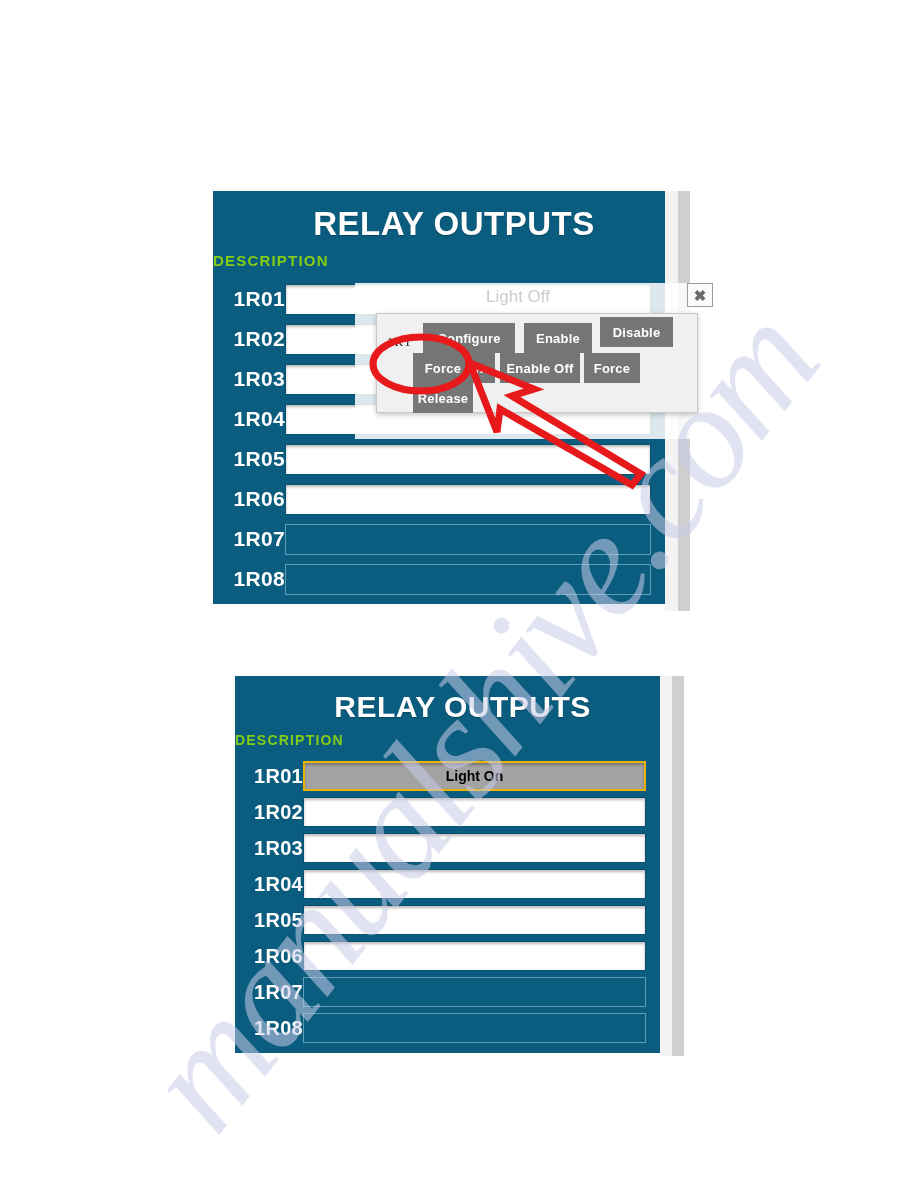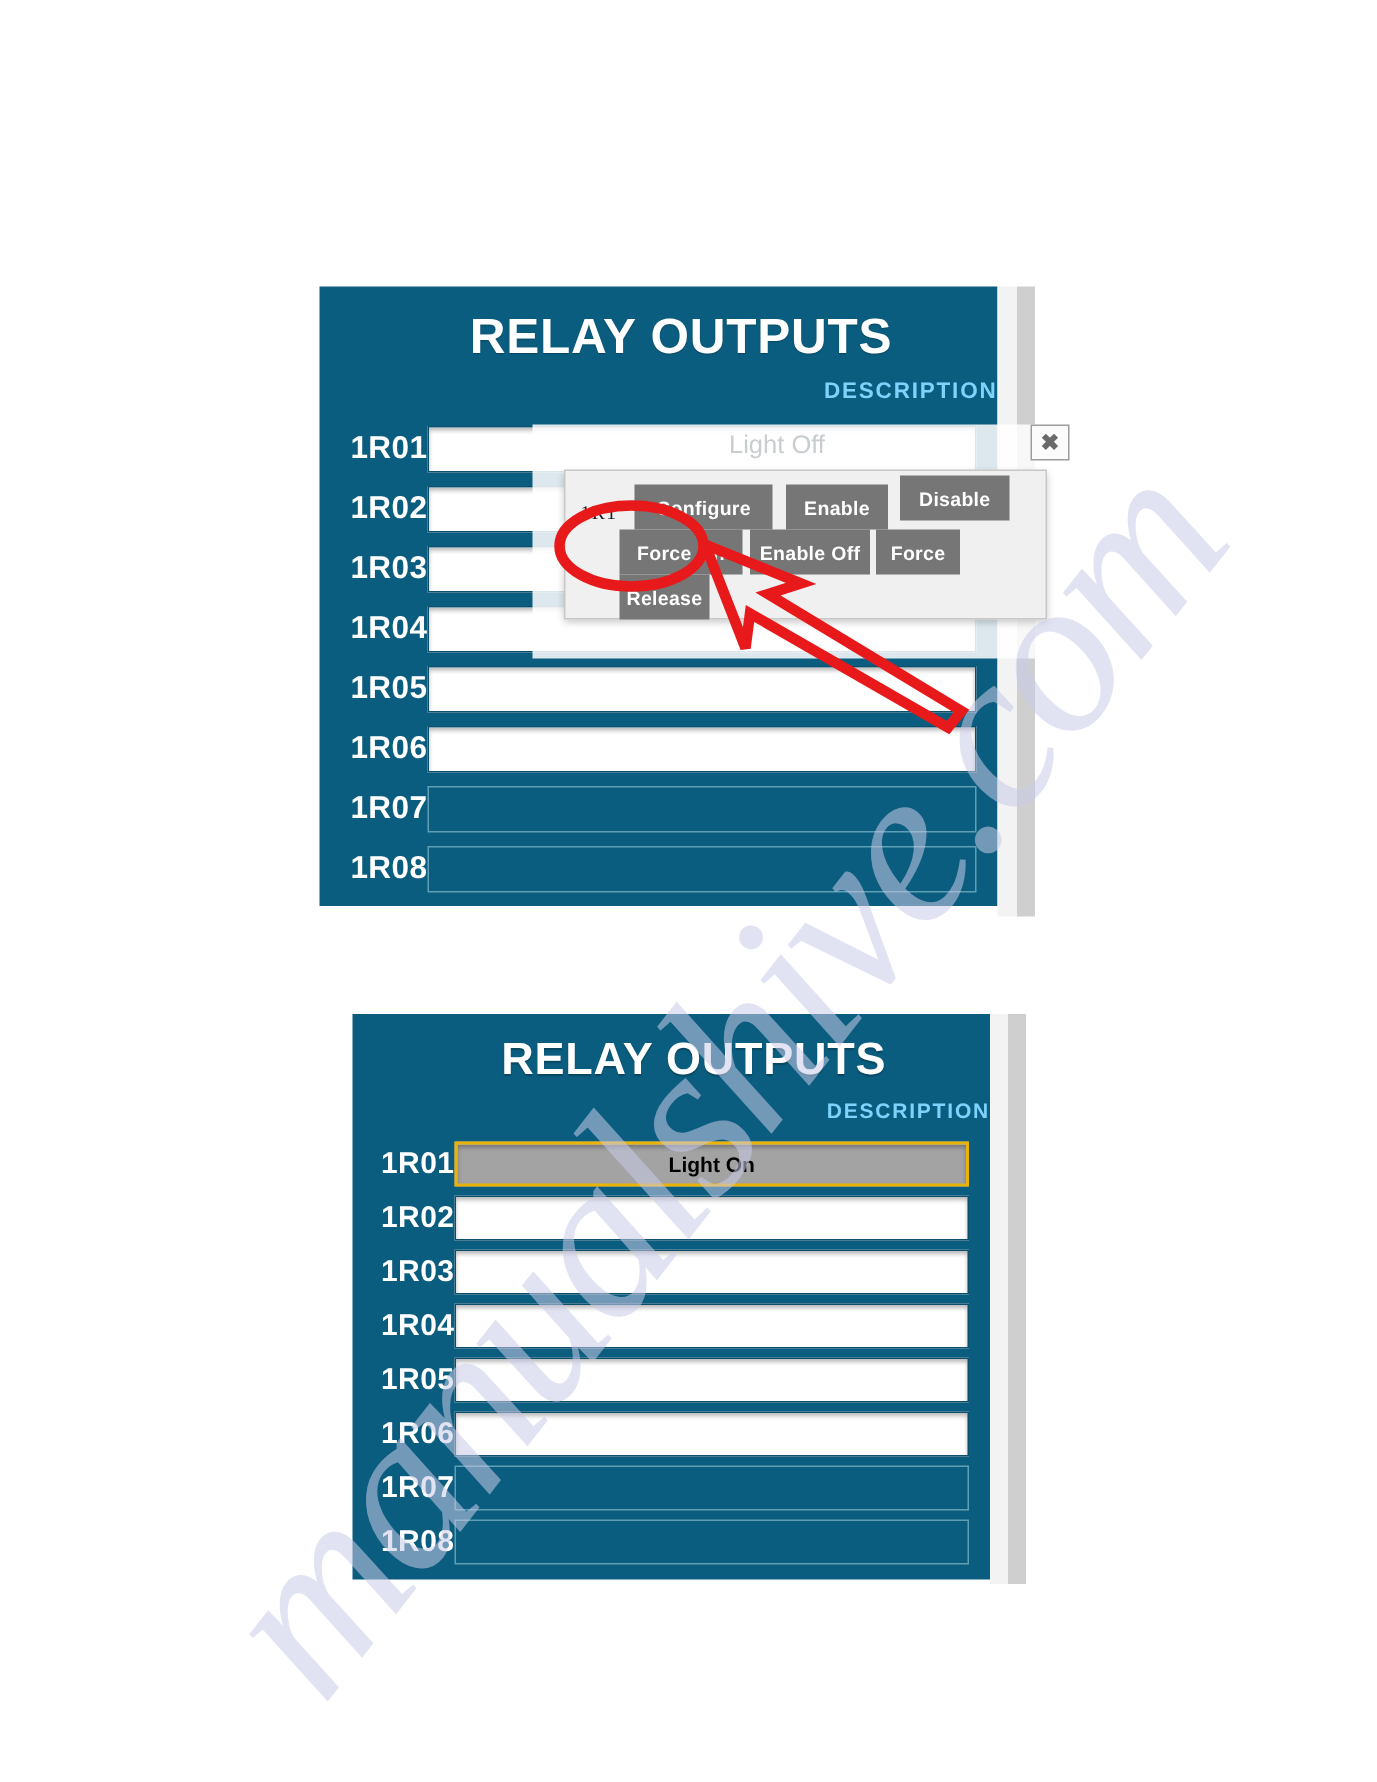--- a/index.html
+++ b/index.html
@@ -43,24 +43,24 @@
     color:#ffffff;
     font-size:33px;
     font-weight:bold;
     text-align:center;
     letter-spacing:.5px;
     padding-top:14px;
     text-shadow:0 1px 1px rgba(0,0,0,.25);
     padding-left:30px;
   }
   .panel-subtitle{
-    color:#7dd3fc;
+    color:#84cc16;
     font-size:15px;
     font-weight:bold;
-    text-align:right;
+    text-align:left;
     letter-spacing:1.2px;
     margin-top:9px;
   }
   .rows{ margin-top:10px; }
   .row{
     display:flex;
     align-items:center;
     height:40px;
   }
   .row-label{

